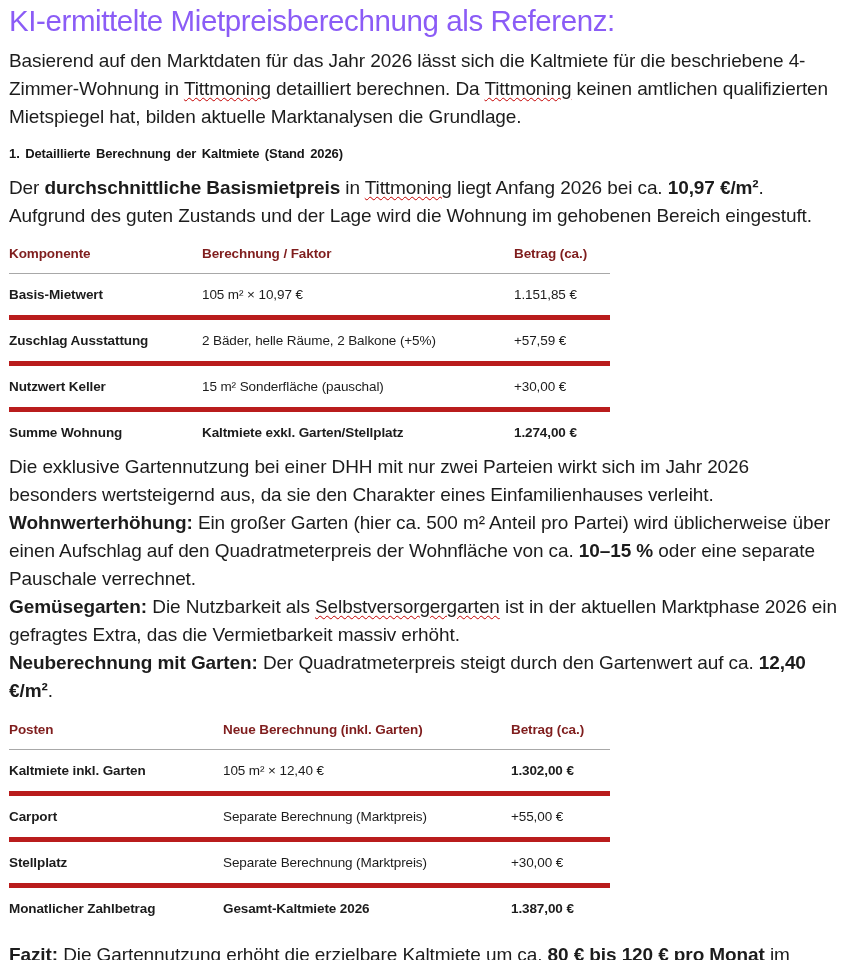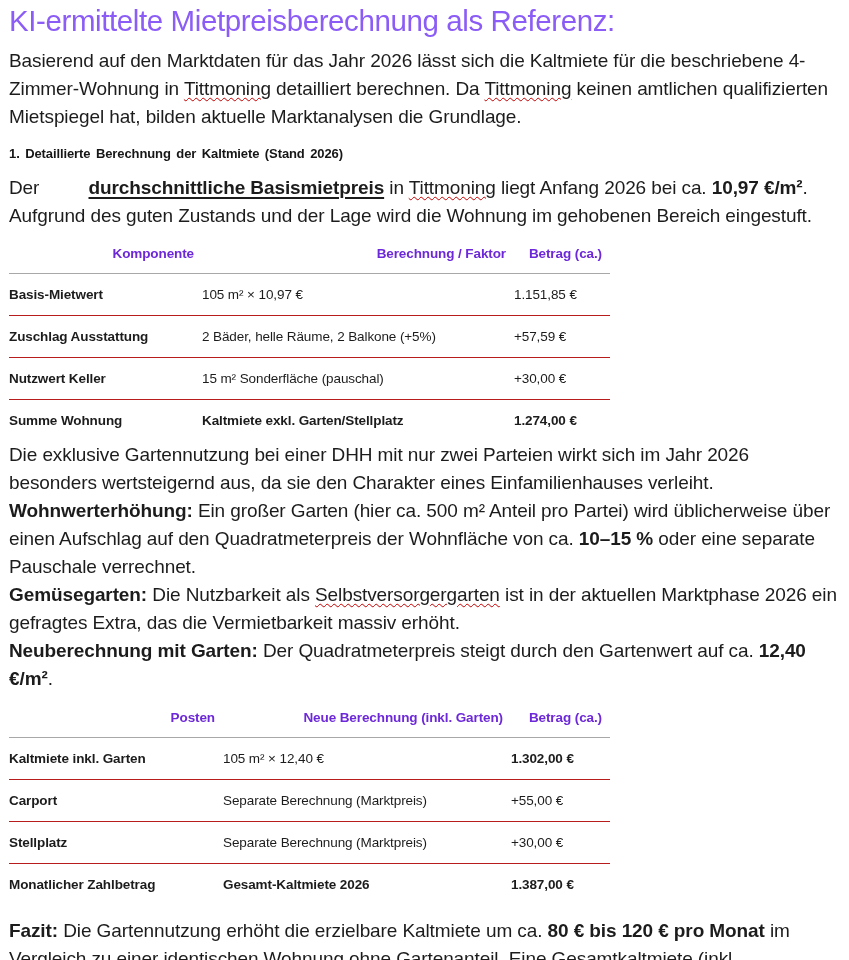--- a/index.html
+++ b/index.html
@@ -39,42 +39,40 @@
   h3.tight { margin-top: 4px; }
   table {
     width: 601px;
     border-collapse: collapse;
     table-layout: fixed;
     margin: 12px 0 0 0;
   }
   table.t2 { margin-top: 13px; }
   th {
     font-weight: 700;
-    text-align: right;
+    text-align: left;
     font-size: 13.5px;
     line-height: 19px;
     padding: 2px 8px 10px 0;
     border-bottom: 1px solid #a8a8a8;
-    color: #6d28d9;
+    color: #7f1d1d;
   }
   td {
     font-size: 13.5px;
     line-height: 16px;
     padding: 13px 8px 12px 0;
-    border-bottom: 1px solid #b91c1c;
+    border-bottom: 5px solid #b91c1c;
     vertical-align: middle;
   }
   tr:last-child td { border-bottom: none; }
   .b  { font-weight: 700; }
   .bu {
     font-weight: 700;
-    text-decoration: underline;
     text-decoration-thickness: 1.5px;
     text-underline-offset: 3px;
-    margin-left: 44px;
   }
   .sp {
     text-decoration-line: underline;
     text-decoration-style: wavy;
     text-decoration-color: #c40000;
     text-decoration-thickness: 1px;
     text-underline-offset: 2px;
   }
   .fazit { margin-top: 12px; }
 </style>

